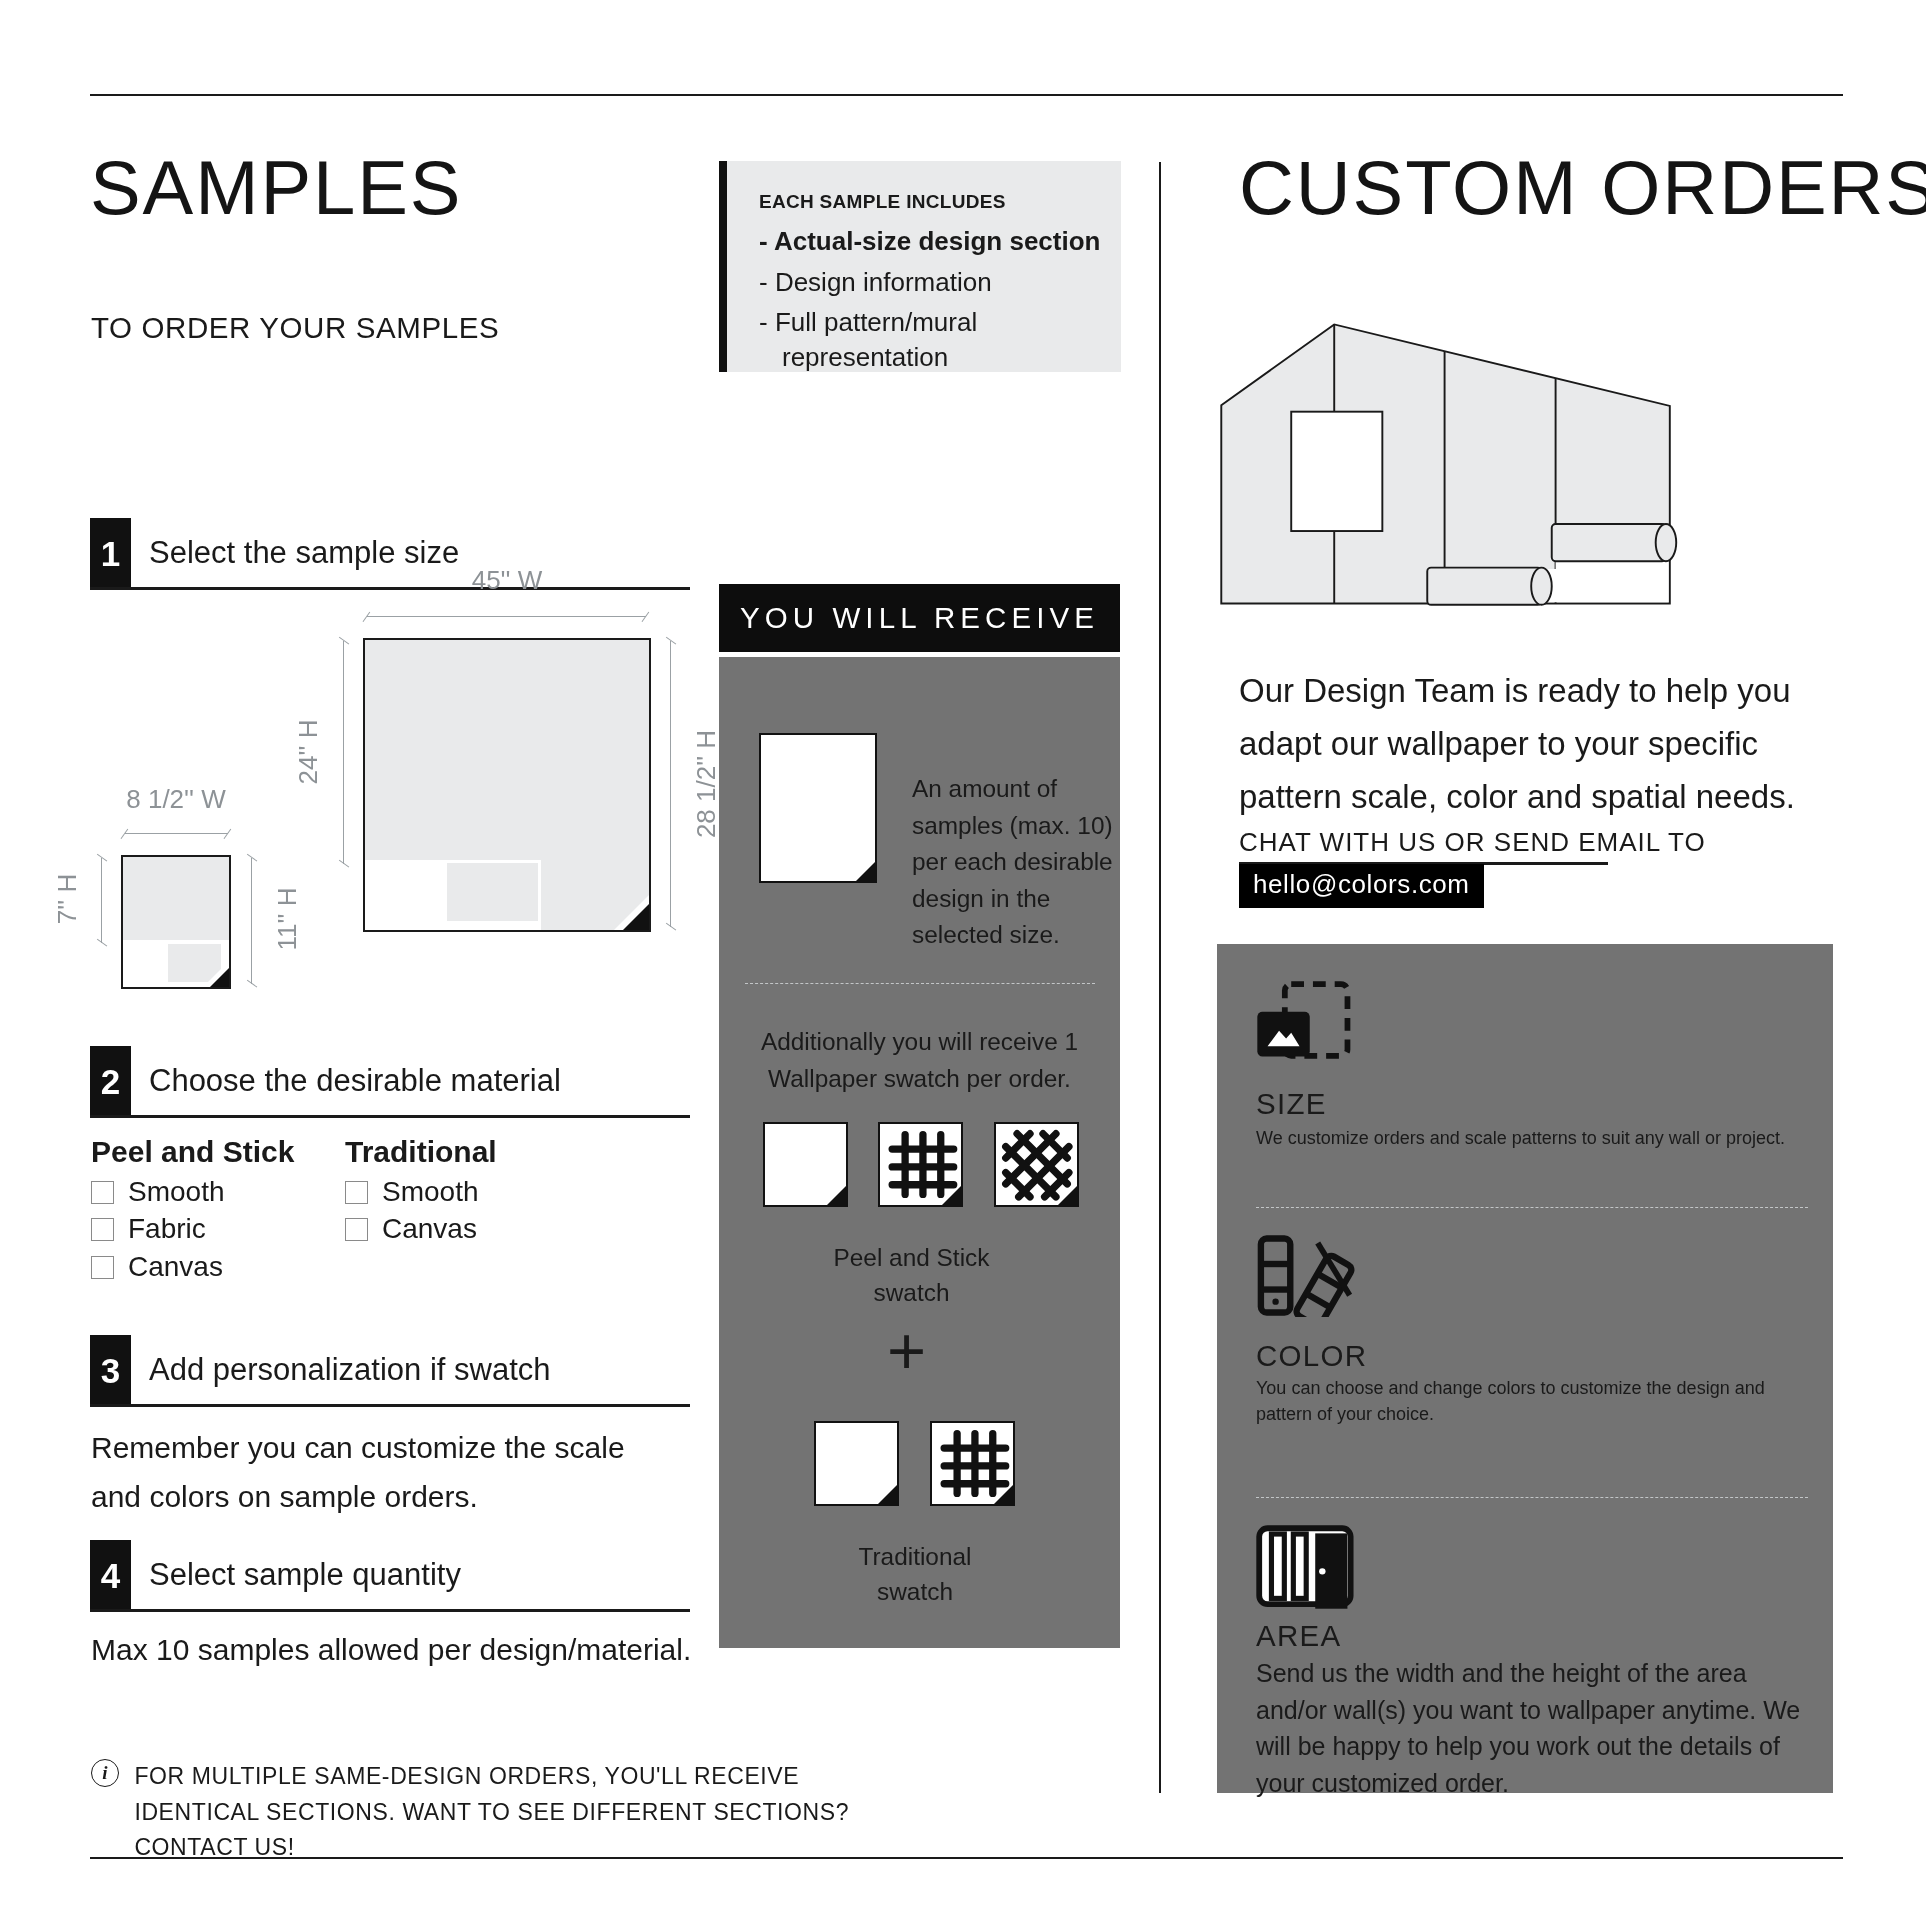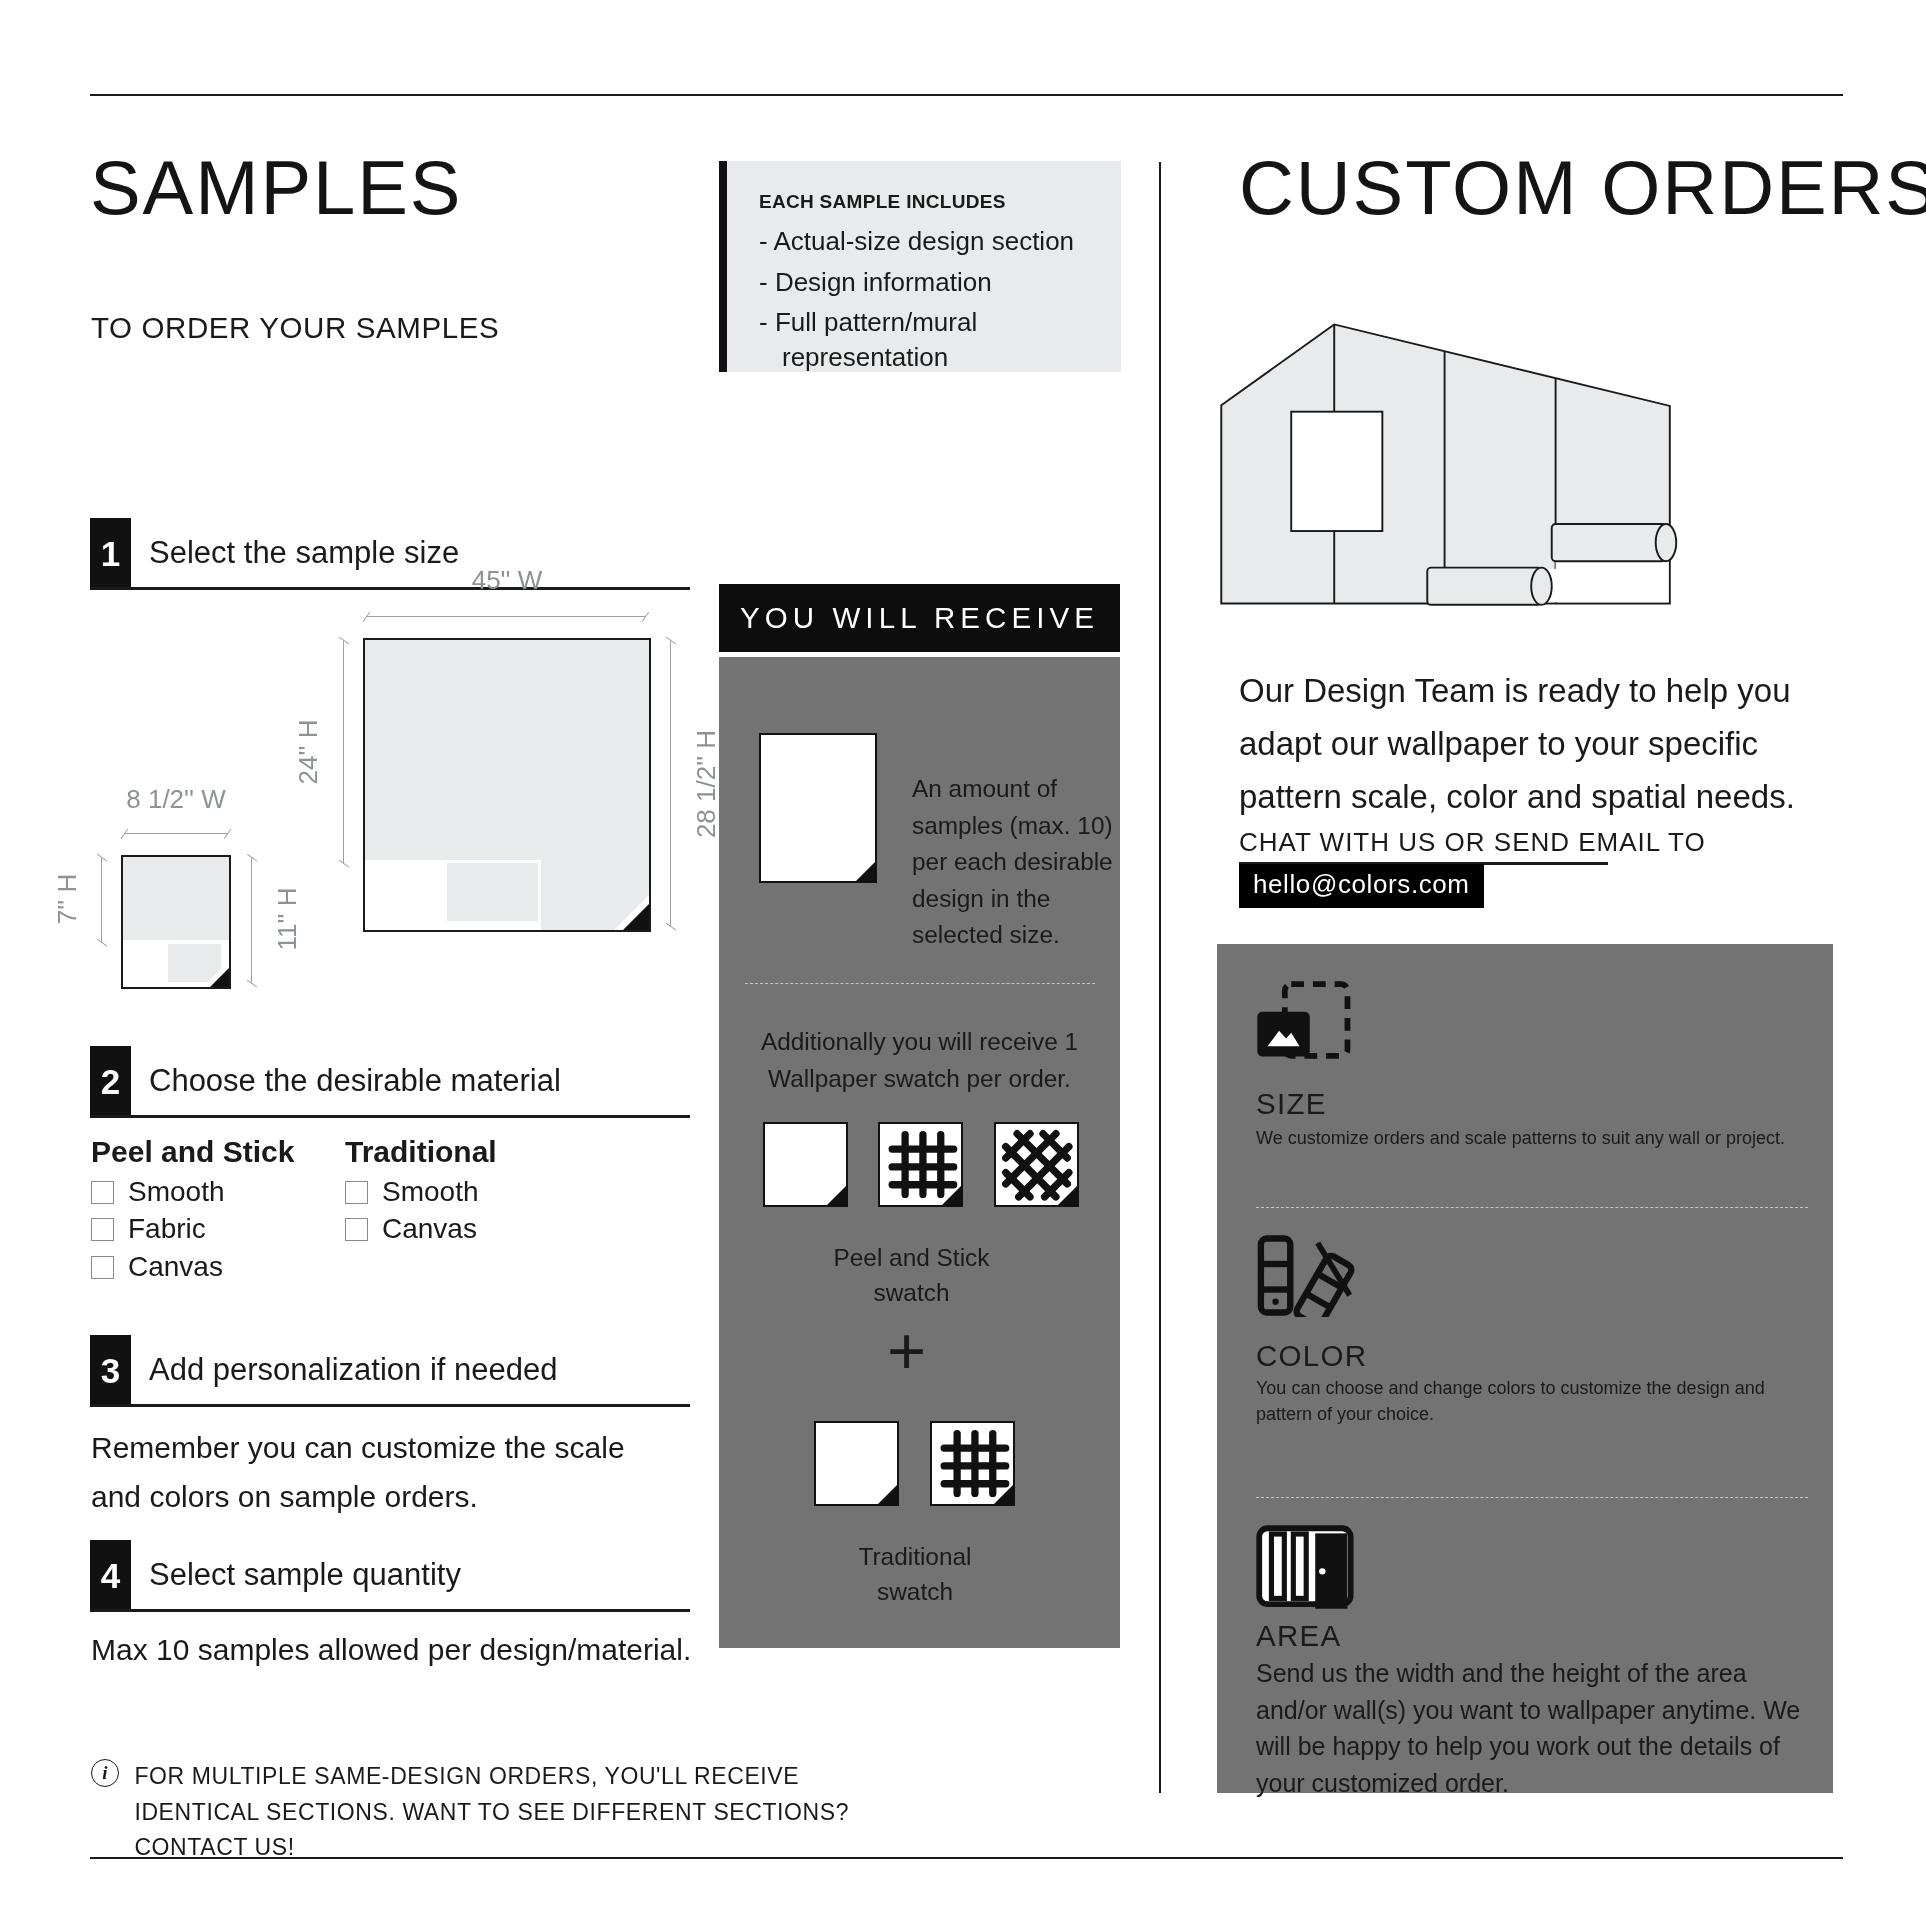--- a/index.html
+++ b/index.html
@@ -125,38 +125,38 @@
 <div class="abs mat-opt" style="left:345px;top:1176px;">
   <span class="chk"></span>
   <span>Smooth</span>
 </div>
 <div class="abs mat-opt" style="left:345px;top:1213px;">
   <span class="chk"></span>
   <span>Canvas</span>
 </div>
 
 <div class="abs step-num" style="left:90px;top:1335px;">3</div>
-<div class="abs step-label" style="left:149px;top:1338px;">Add personalization if needed</div>
+<div class="abs step-label" style="left:149px;top:1338px;">Add personalization if swatch</div>
 <div class="abs step-underline" style="left:90px;top:1404px;width:600px;"></div>
 <div class="abs body-text" style="left:91px;top:1424px;width:565px;">Remember you can customize the scale and colors on sample orders.</div>
 
 <div class="abs step-num" style="left:90px;top:1540px;">4</div>
 <div class="abs step-label" style="left:149px;top:1543px;">Select sample quantity</div>
 <div class="abs step-underline" style="left:90px;top:1609px;width:600px;"></div>
 <div class="abs body-text" style="left:91px;top:1626px;width:629px;">Max 10 samples allowed per design/material.</div>
 
 <div class="abs" style="left:91px;top:1759px;display:flex;gap:15.4px;align-items:flex-start;">
   <div class="info-circle">i</div>
   <div class="note-text" style="width:732px;">FOR MULTIPLE SAME-DESIGN ORDERS, YOU'LL RECEIVE IDENTICAL SECTIONS. WANT TO SEE DIFFERENT SECTIONS? CONTACT US!</div>
 </div>
 
 <div class="abs inc-bar" style="left:719px;top:161px;height:211px;"></div>
 <div class="abs inc-box" style="left:727px;top:161px;width:394px;height:211px;">
   <div class="inc-title" style="margin:29.5px 13px 11.6px 32px;">EACH SAMPLE INCLUDES</div>
-  <div class="inc-item" style="margin:0 13px 5.1px 32px;">- Actual-size design section</div>
+  <div class="inc-item" style="margin:0 13px 5.1px 32px;font-weight:bold;">- Actual-size design section</div>
   <div class="inc-item" style="margin:0 13px 5.1px 32px;">- Design information</div>
   <div class="inc-item" style="margin:0 13px 0 32px;">- Full pattern/mural representation</div>
 </div>
 
 <div class="abs banner" style="left:719px;top:584px;width:401px;height:68px;">YOU WILL RECEIVE</div>
 
 <div class="abs panel" style="left:719px;top:657px;width:401px;height:991px;">
 
   <div class="paper" style="position:absolute;left:40px;top:76px;width:118px;height:150px;">
     <div class="fold-sm"></div>

